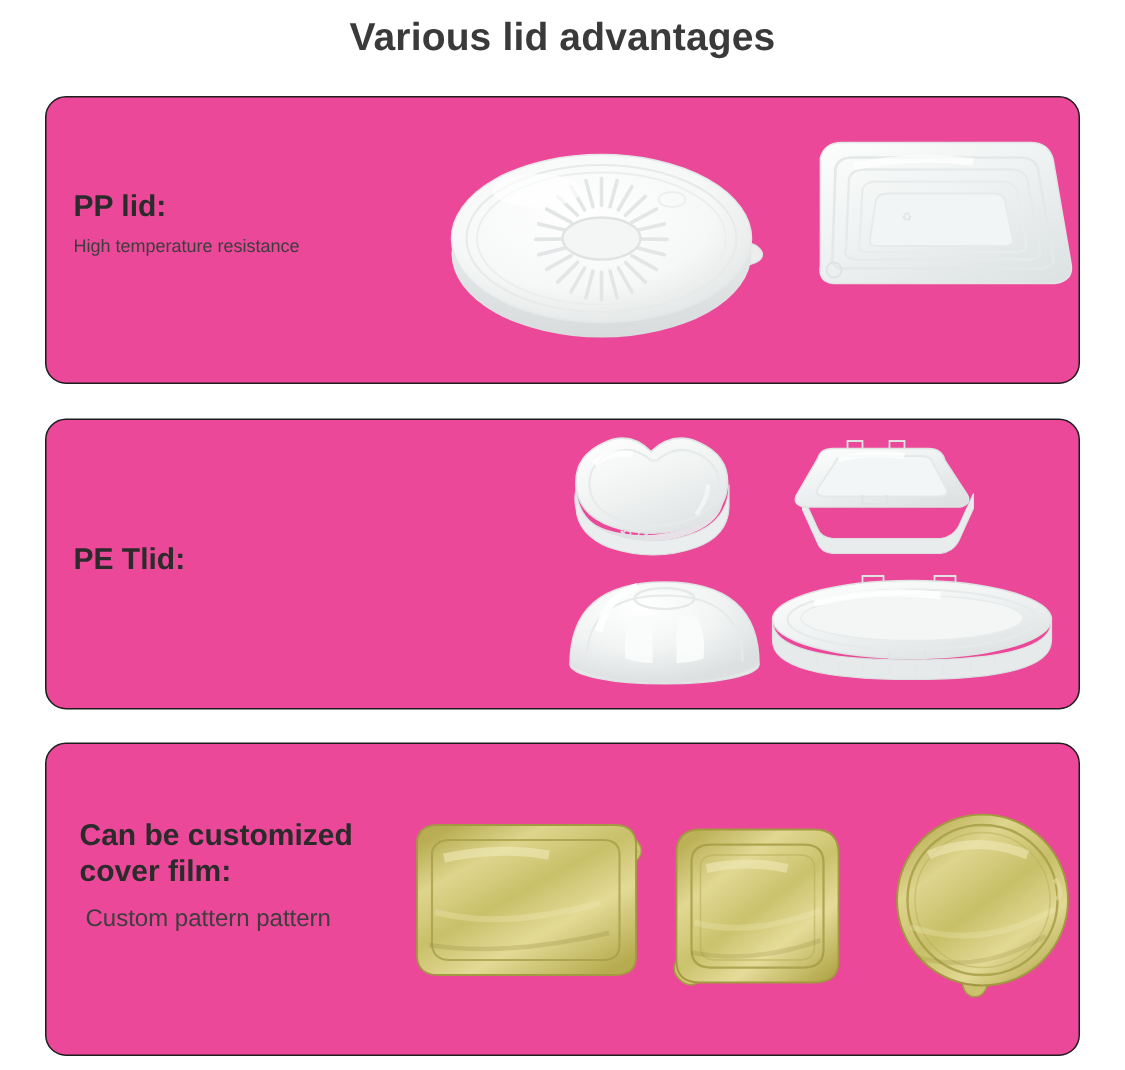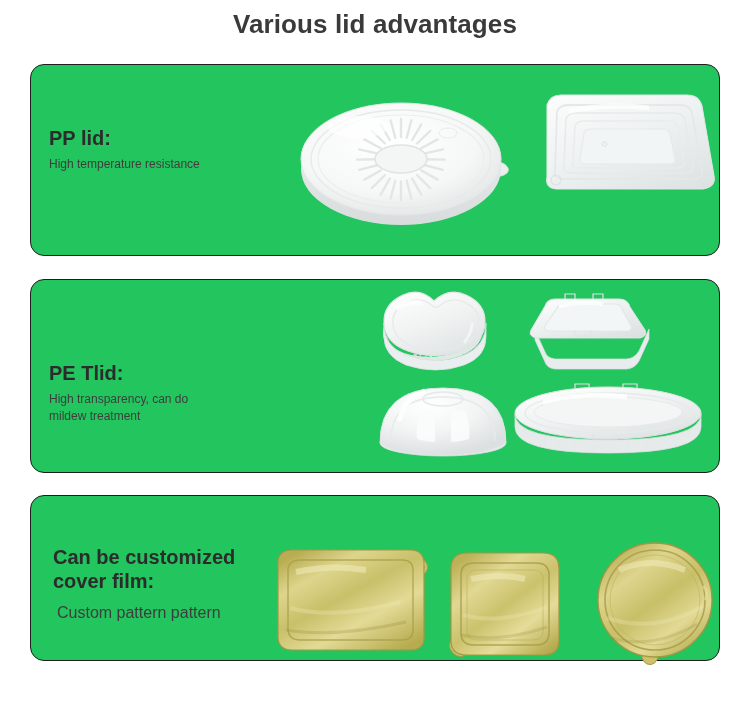--- a/index.html
+++ b/index.html
@@ -25,25 +25,25 @@
     color: #3a3a3a;
     letter-spacing: 0.1px;
   }
   .card {
     position: absolute;
     left: 30px;
     width: 690px;
     border: 1.4px solid #1d1d1d;
     border-radius: 14px;
     box-sizing: border-box;
-    background: #22c55e;
+    background: #ec4899;
   }
   #card-pp   { top: 64px;  height: 192px; }
   #card-pe   { top: 279px; height: 194px; }
-  #card-film { top: 495px; height: 166px; }
+  #card-film { top: 495px; height: 209px; }
 
   .card-text {
     position: absolute;
     left: 18px;
     z-index: 5;
   }
   .card-heading {
     font-size: 20px;
     font-weight: bold;
     color: #2b2b2b;
@@ -166,22 +166,20 @@
 
       <path d="M60 30 q40 -8 80 -3" stroke="#ffffff" stroke-width="5" fill="none" opacity="0.7"></path>
     </svg>
   </div>
 </div>
 
 <div class="card" id="card-pe">
 
   <div class="card-text" id="pe-text">
     <p class="card-heading">PE Tlid:</p>
-    <p class="card-desc">High transparency, can do
-mildew treatment</p>
   </div>
 
   <div class="art" style="left:325px; top:5px;">
     <svg width="160" height="90" viewBox="0 0 160 90">
       <defs>
         <linearGradient id="heartG" x1="0.2" y1="0" x2="0.8" y2="1">
           <stop offset="0%" stop-color="#fdfdfd"></stop>
           <stop offset="50%" stop-color="#f0f2f2"></stop>
           <stop offset="100%" stop-color="#dee2e2"></stop>
         </linearGradient>

